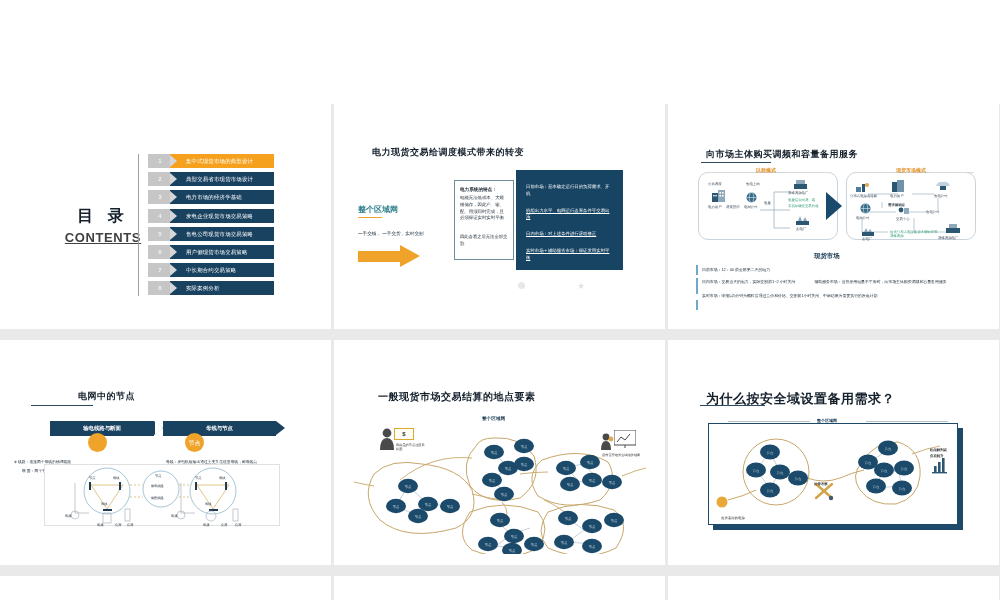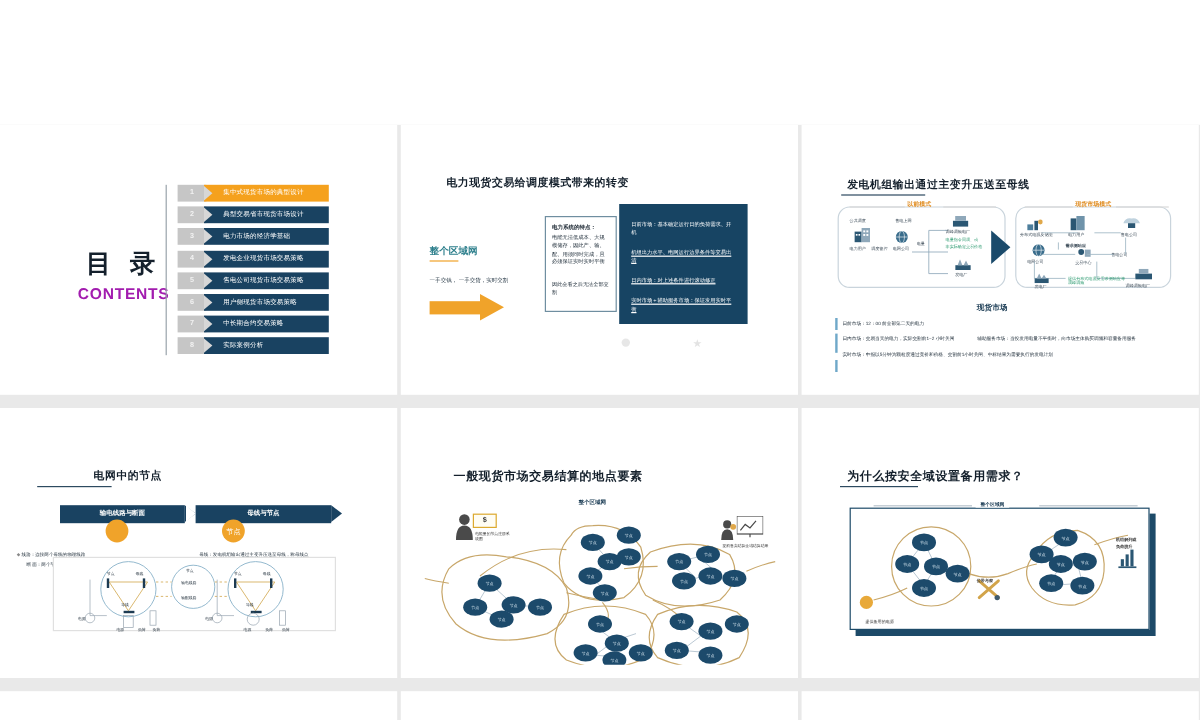--- a/index.html
+++ b/index.html
@@ -18,22 +18,22 @@
   }
   .row.partial .slide { height:28px; }
 
   
   .s-title {
     position:absolute; font-weight:bold; color:#14202c;
     letter-spacing:.5px; white-space:nowrap;
   }
   .title-rule { position:absolute; border-top:1.4px solid #2d4a60; }
   .toc-head { position:absolute; left:58px; top:102px; width:90px; text-align:center; }
-  .toc-cn { font-size:21px; font-weight:bold; color:#14202c; letter-spacing:5px; }
-  .toc-en { font-size:13px; font-weight:bold; color:#a21caf; letter-spacing:.6px; margin-top:3px;}
+  .toc-cn { font-size:16px; font-weight:bold; color:#14202c; letter-spacing:5px; }
+  .toc-en { font-size:13px; font-weight:bold; color:#404040; letter-spacing:.6px; margin-top:3px;text-decoration:underline;}
   .toc-divider { position:absolute; left:138px; top:50px; width:1px; height:142px; background:#9aa3ab; }
   .toc-list { position:absolute; left:148px; top:50px; width:126px; }
   .toc-row { position:relative; height:14px; margin-bottom:4.2px; }
   .toc-num {
     position:absolute; left:0; top:0; width:24px; height:14px; background:#c6c6c6;
     color:#f2f2f2; font-size:6px; font-weight:bold; line-height:14px; text-align:center;
   }
   .toc-bar {
     position:absolute; left:22px; top:0; right:0; height:14px; background:#194261;
   }
@@ -112,21 +112,21 @@
                 border:1px solid #e0e0e0; background:#fff; }
 
   
   .s5-title { left:44px; top:50px; font-size:10px; }
   .s5-head { position:absolute; left:148px; top:76px; font-size:4.6px; font-weight:bold; color:#14364f;}
   .s5-bub { position:absolute; left:60px; top:88px; width:20px; height:12px;
             border:1px solid #dca92f; background:#fffdf4; }
   .s5-lbl { position:absolute; font-size:3.2px; color:#333; line-height:1.4; }
 
   
-  .s6-title { left:38px; top:50px; font-size:10px; }
+  .s6-title { left:38px; top:50px; font-size:13px; }
   .s6-rule { left:32px; top:65px; width:65px; }
   .s6-frame { position:absolute; left:40px; top:83px; width:250px; height:102px;
               border:1.6px solid #1d4a68; background:#fff; }
   .s6-shadow { position:absolute; left:45px; top:88px; width:250px; height:102px; background:#1d4a68; }
   .s6-head { position:absolute; left:145px; top:78px; font-size:4px; font-weight:bold; color:#14364f;
              background:#fff; padding:0 4px; }
   .s6-headline { position:absolute; top:81px; border-top:1px solid #b9c4cc; }
   .s6-lbl { position:absolute; font-size:3.4px; color:#333; line-height:1.35; }
   svg { display:block; }
 </style>
@@ -229,21 +229,21 @@
         <div class="l u">机组出力水平、电网运行边界条件等交易出清</div>
         <div class="l u">日内市场：对上述条件进行滚动修正</div>
         <div class="l u">实时市场＋辅助服务市场：保证发用实时平衡</div>
       </div>
 
       <div class="s2-dot"></div>
       <div class="s2-star">★</div>
     </div>
 
     <div class="slide">
-      <div class="s-title s3-title">发电机组输出通过主变升压送至母线</div>
+      <div class="s-title s3-title">向市场主体购买调频和容量备用服务</div>
       <div class="title-rule s3-rule"></div>
 
       <div class="s3-panel"></div>
       <div class="s3-cap" style="left:88px; top:63px;">以前模式</div>
       <div class="s3-capline" style="left:40px; top:68px; width:46px;"></div>
       <div class="s3-capline" style="left:118px; top:68px; width:44px;"></div>
 
       <div class="s3-mini" style="left:40px; top:78px;">公共调度</div>
       <div class="s3-mini" style="left:78px; top:78px;">售电上网</div>
       <svg class="s3-ico" style="left:44px; top:86px;" width="14" height="12" viewBox="0 0 14 12">

